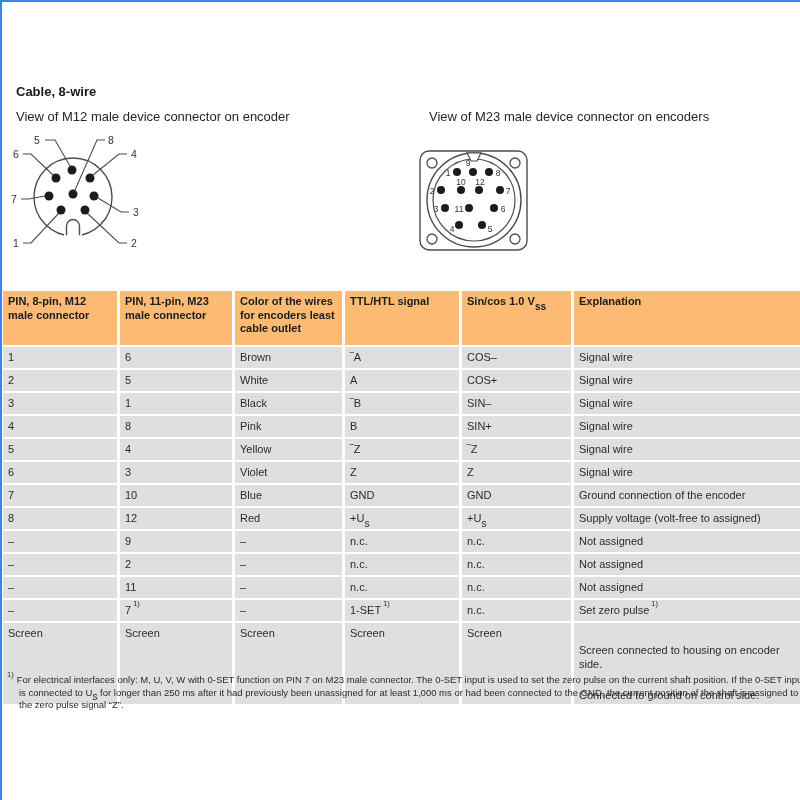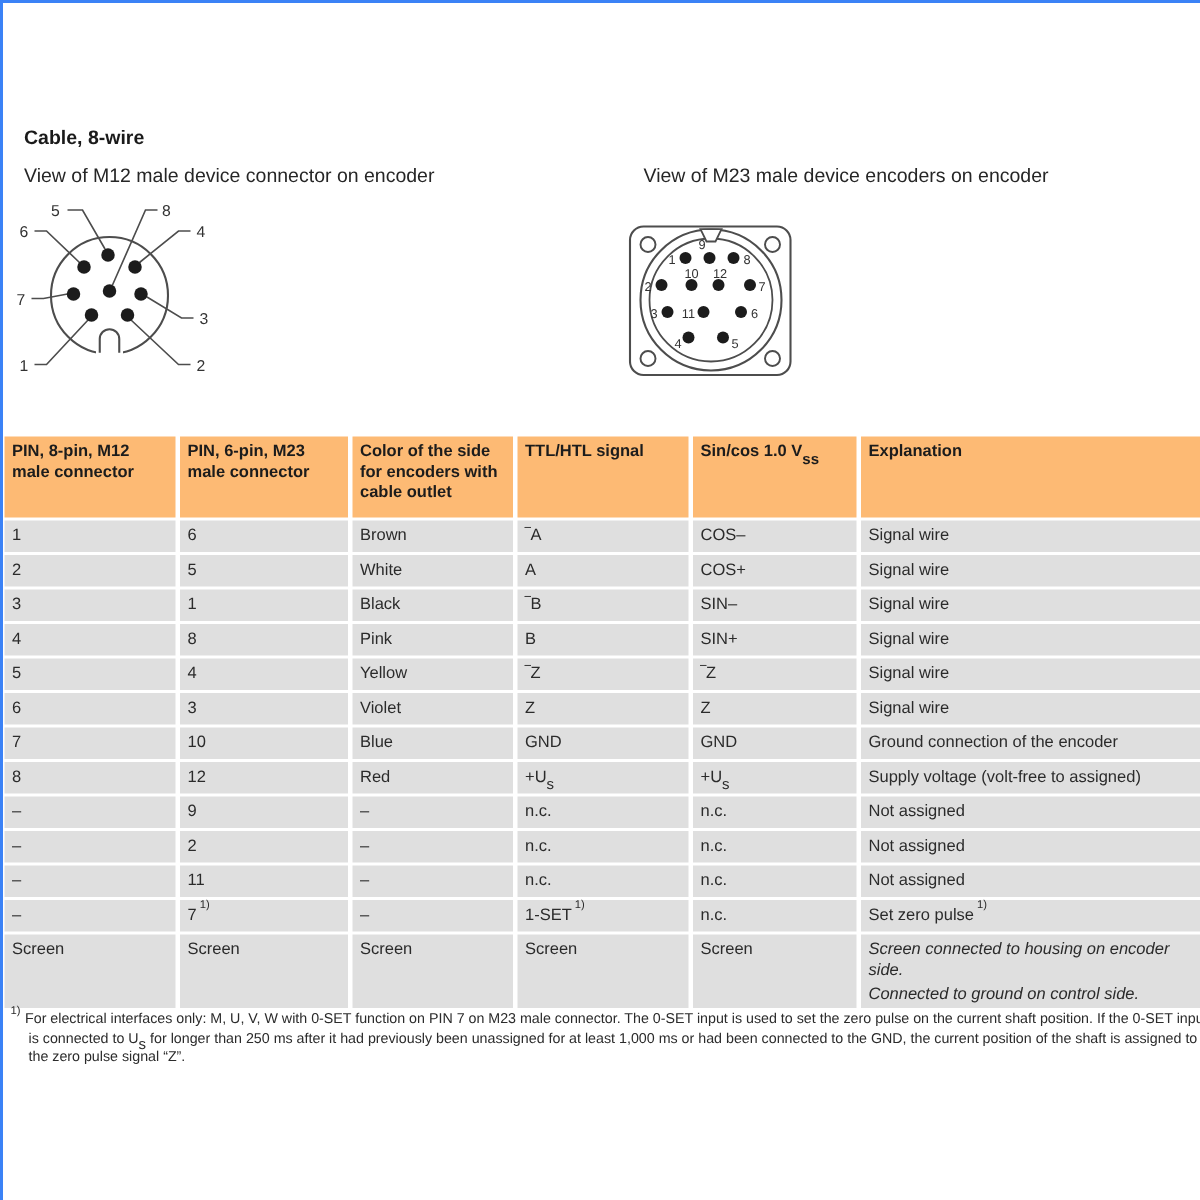--- a/index.html
+++ b/index.html
@@ -17,34 +17,34 @@
 
   #pin-table{position:absolute;left:1px;top:289px;width:797px;display:grid;
              grid-template-columns:114px 112px 107px 114px 109px 1fr;
              grid-template-rows:54px repeat(12,21px) minmax(44px,auto);
              column-gap:3px;row-gap:2px;background:#fff;}
   .hd{background:#fdba74;font-size:11px;font-weight:bold;color:#1c1c1c;
       padding:4px 5px 0 5px;line-height:13.5px;}
   .c{background:#dfdfdf;font-size:11px;color:#2b2b2b;padding:3px 5px 0 5px;line-height:14px;}
   sub{font-size:10px;position:relative;top:2px;line-height:0;}
   sup{font-size:7.5px;position:relative;top:-3px;line-height:0;margin-left:2px;}
-  .expl-line{margin:0 0 2px 0;font-style:italic;}
+  .expl-line{margin:17px 0 2px 0;}
   #footnote{position:absolute;left:5px;top:672px;width:788px;font-size:9.5px;
             line-height:12.5px;color:#2b2b2b;padding-left:12px;}
   #footnote .marker{margin-left:-12px;margin-right:3px;top:-2px;}
 </style>
 </head>
 <body>
 
 <div id="page">
 
   <div class="title">Cable, 8-wire</div>
 
   <div class="caption" id="cap-m12">View of M12 male device connector on encoder</div>
-  <div class="caption" id="cap-m23">View of M23 male device encoders on encoder</div>
+  <div class="caption" id="cap-m23">View of M23 male device connector on encoders</div>
 
   <svg id="svg-m12" width="140" height="128" viewBox="0 0 140 128">
     <circle cx="66" cy="69" r="39" fill="#fff" stroke="#4d4d4d" stroke-width="1.4"></circle>
     <rect x="57" y="93" width="18" height="17" fill="#fff" stroke="none"></rect>
     <path d="M59.5,107.2 L59.5,98 A6.5,6.5 0 0 1 72.5,98 L72.5,107.2" fill="none" stroke="#4d4d4d" stroke-width="1.4"></path>
     <g stroke="#4d4d4d" stroke-width="1.1" fill="none">
       <polyline points="38,12 48,12 63,38"></polyline>
       <polyline points="98,12 90,12 68,62"></polyline>
       <polyline points="16,26 24,26 46,47"></polyline>
       <polyline points="120,26 112,26 86,47"></polyline>
@@ -107,22 +107,22 @@
     <text class="pinlbl23" x="91" y="49" text-anchor="middle">7</text>
     <text class="pinlbl23" x="19" y="67" text-anchor="middle">3</text>
     <text class="pinlbl23" x="42" y="67" text-anchor="middle">11</text>
     <text class="pinlbl23" x="86" y="67" text-anchor="middle">6</text>
     <text class="pinlbl23" x="35" y="87" text-anchor="middle">4</text>
     <text class="pinlbl23" x="73" y="87" text-anchor="middle">5</text>
   </svg>
 
   <div id="pin-table">
     <div class="hd">PIN, 8-pin, M12 male connector</div>
-    <div class="hd">PIN, 6-pin, M23 male connector</div>
-    <div class="hd">Color of the side for encoders with cable outlet</div>
+    <div class="hd">PIN, 11-pin, M23 male connector</div>
+    <div class="hd">Color of the wires for encoders least cable outlet</div>
     <div class="hd">TTL/HTL signal</div>
     <div class="hd"><span>Sin/cos 1.0 V</span><sub>ss</sub></div>
     <div class="hd">Explanation</div>
 
     <div class="c">1</div>
     <div class="c">6</div>
     <div class="c">Brown</div>
     <div class="c">‾A</div>
     <div class="c">COS–</div>
     <div class="c">Signal wire</div>

